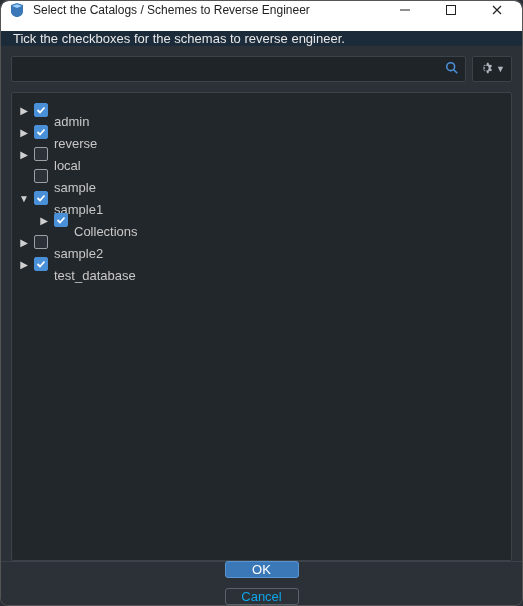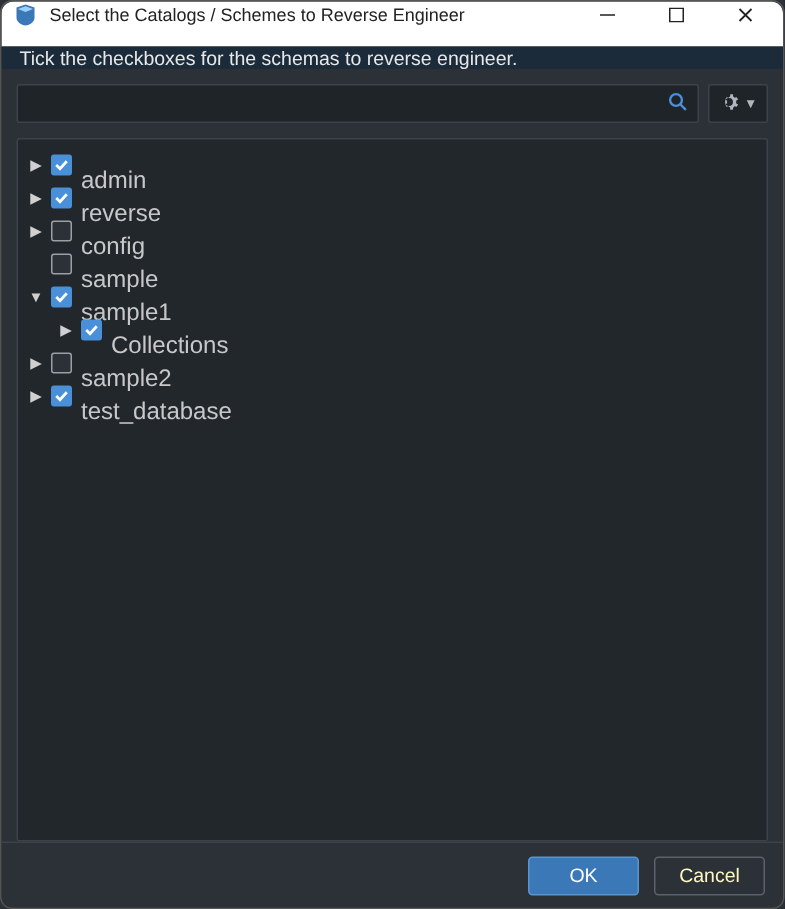--- a/index.html
+++ b/index.html
@@ -151,51 +151,52 @@
     justify-content: center;
     margin: 0 6px 0 2px;
     border-radius: 2px;
   }
   .checkbox.checked {
     background: #4a90d9;
     border-color: #4a90d9;
   }
   .checkbox.checked svg { display:block; }
   .checkbox svg { display:none; }
-  .node-label { font-size: 16px; margin-top: 22px; }
+  .node-label { font-size: 13px; margin-top: 22px; }
   
   .footer {
     height: 44px;
     background: #2b3137;
     display: flex;
     justify-content: flex-end;
     align-items: center;
     gap: 10px;
     padding: 0 12px;
     border-top: 1px solid #3b424a;
+    flex-direction: column;
   }
   .btn {
     min-width: 74px;
     height: 26px;
     border-radius: 3px;
     display: flex;
     align-items: center;
     justify-content: center;
     font-size: 13px;
     cursor: pointer;
   }
   .btn-primary {
     background: #3a78b8;
     border: 1px solid #5b95cf;
     color: #ffffff;
   }
   .btn-secondary {
     background: #2b3137;
     border: 1px solid #5a626b;
-    color: #fef9c3;
+    color: #0ea5e9;
   }
 </style>
 </head>
 <body>
 
 <div class="titlebar">
   <span class="app-icon">
     <svg width="16" height="16" viewBox="0 0 16 16">
       <path fill="#3a78b8" d="M2 3 L8 1 L14 3 L14 10 C14 13 10 15 8 15 C6 15 2 13 2 10 Z"></path>
       <path fill="#9cd0ff" d="M3 4 L8 2.2 L13 4 L8 6 Z"></path>
@@ -264,21 +265,21 @@
           <svg width="10" height="10" viewBox="0 0 10 10">
             <path d="M1.5 5 L4 7.5 L8.5 2.5" stroke="#fff" stroke-width="1.8" fill="none"></path>
           </svg>
         </span>
         <span class="node-label">reverse</span>
       </div>
       <div class="tree-node">
         <span class="indent" style="width: 0px;"></span>
         <span class="disclosure">▶</span>
         <span class="checkbox"></span>
-        <span class="node-label">config</span>
+        <span class="node-label">local</span>
       </div>
       <div class="tree-node">
         <span class="indent" style="width: 0px;"></span>
         <span class="disclosure"></span>
         <span class="checkbox"></span>
         <span class="node-label">sample</span>
       </div>
       <div class="tree-node">
         <span class="indent" style="width: 0px;"></span>
         <span class="disclosure">▼</span>

